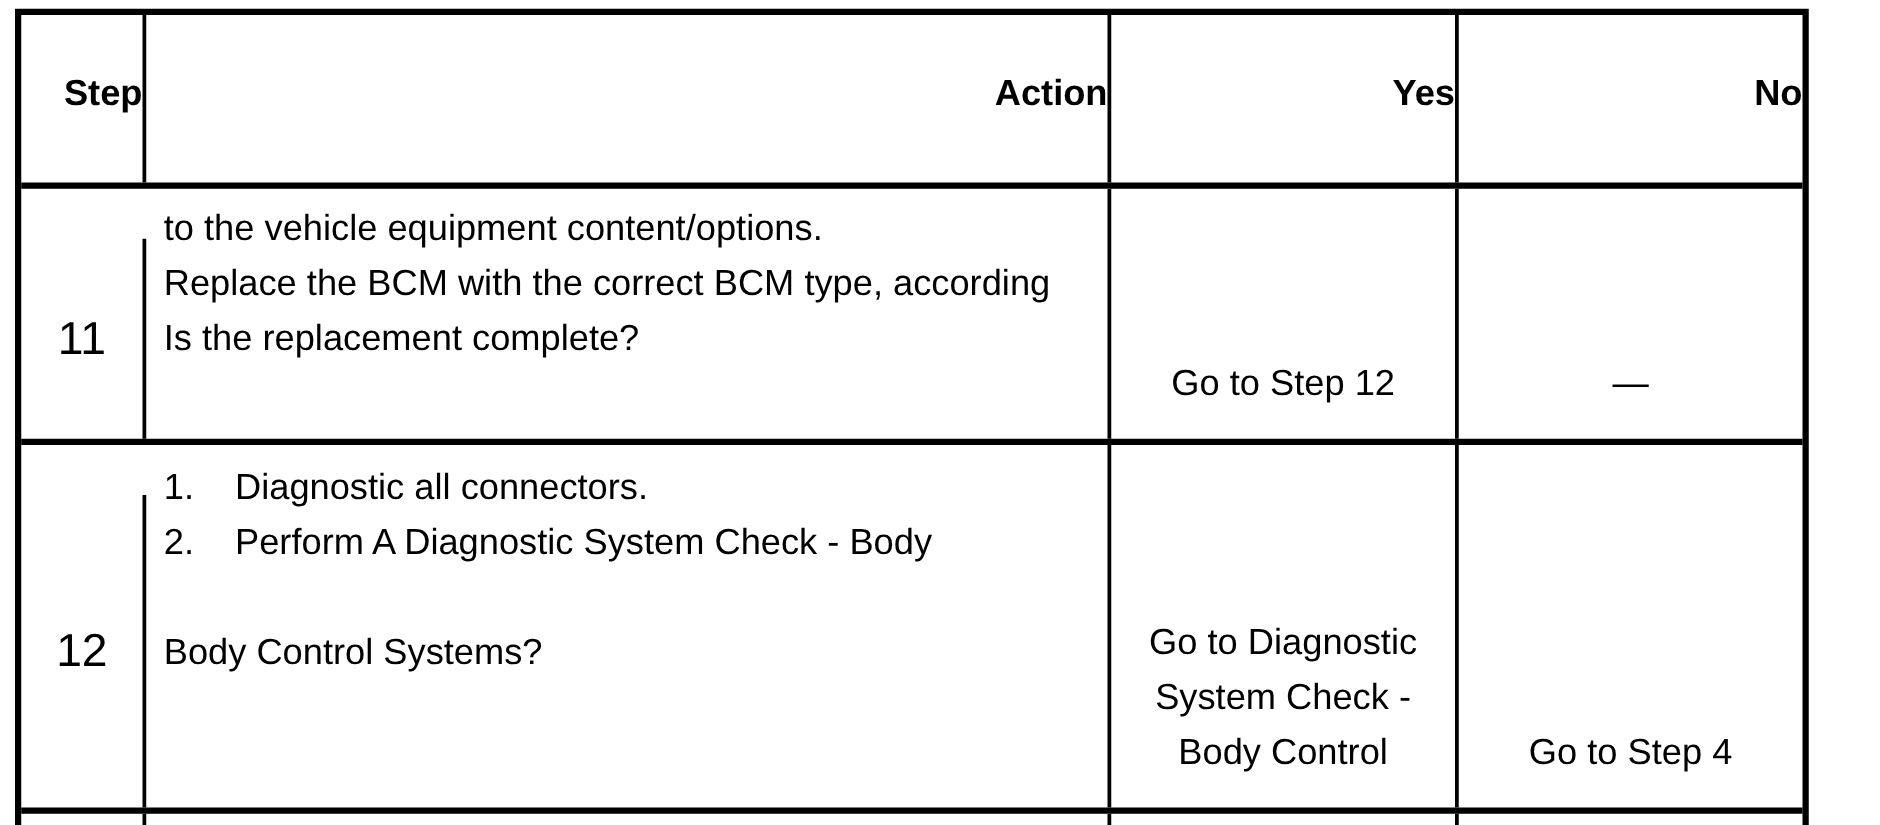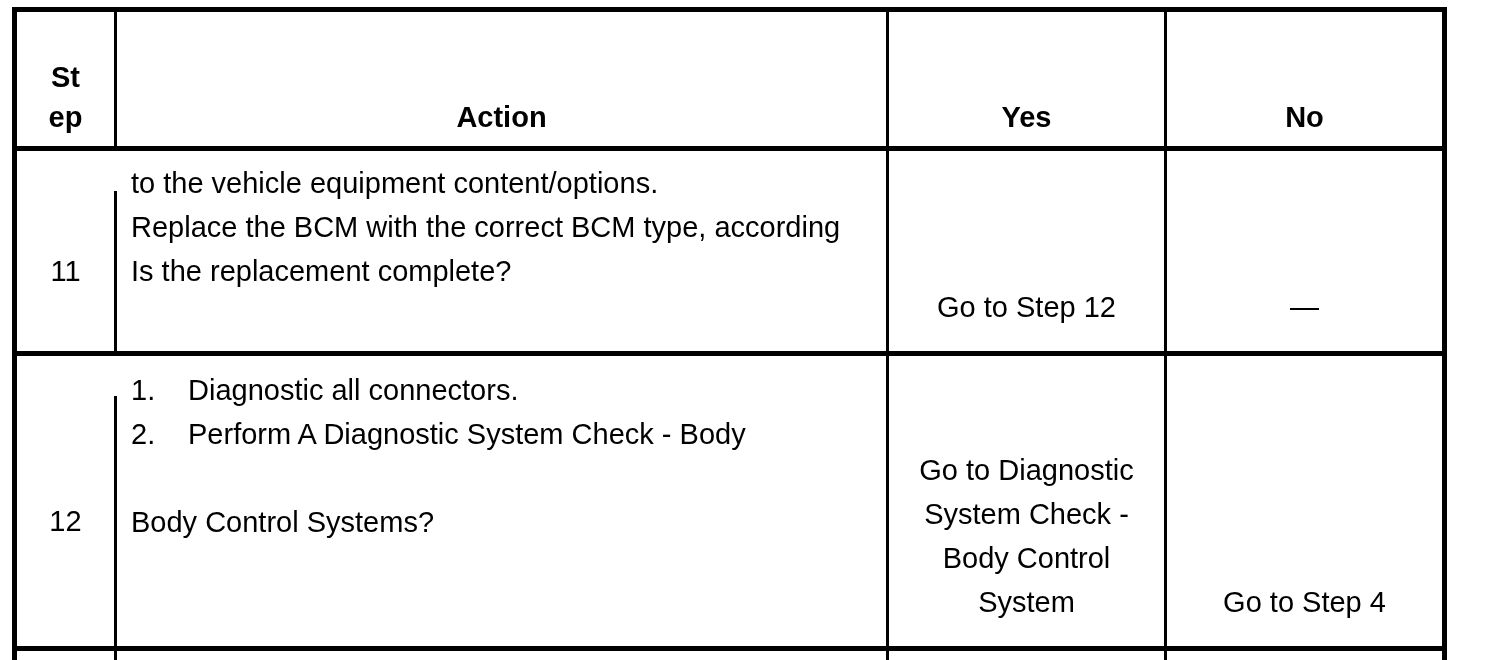--- a/index.html
+++ b/index.html
@@ -32,39 +32,38 @@
     box-sizing: border-box;
     border-right: 3px solid #000;
     overflow: hidden;
   }
   .cell:last-child { border-right: none; }
 
   
   .row.header { height: 139px; }
   .hcell {
     display: flex;
-    flex-direction: column;
     justify-content: flex-end;
     align-items: center;
     padding-bottom: 9px;
     font-weight: 700;
     font-size: 29px;
     line-height: 40px;
     text-align: center;
   }
 
   
   .row.r11 { height: 205px; }
   .row.r12 { height: 295px; }
 
   .step-cell {
     display: flex;
     align-items: center;
     justify-content: center;
-    font-size: 29px;
+    font-size: 37px;
     margin-top: 40px;
   }
   .action-cell {
     padding: 10px 18px 0 14px;
     font-size: 29px;
   }
   .action-cell.p12 { padding-top: 12px; }
   .line {
     min-height: 44px;
     line-height: 44px;
@@ -130,21 +129,20 @@
     <div class="cell action-cell p12">
       <div class="line"><span class="marker">1.</span><span>Diagnostic all connectors.</span></div>
       <div class="line"><span class="marker">2.</span><span>Perform A Diagnostic System Check - Body</span></div>
       <div class="line"></div>
       <div class="line">Body Control Systems?</div>
     </div>
     <div class="cell result-cell">
       <div class="line">Go to Diagnostic</div>
       <div class="line">System Check -</div>
       <div class="line">Body Control</div>
-      <div class="line">System</div>
     </div>
     <div class="cell result-cell">
       <div class="line">Go to Step 4</div>
     </div>
   </div>
 
   <div class="row sliver">
     <div class="cell"></div>
     <div class="cell"></div>
     <div class="cell"></div>

